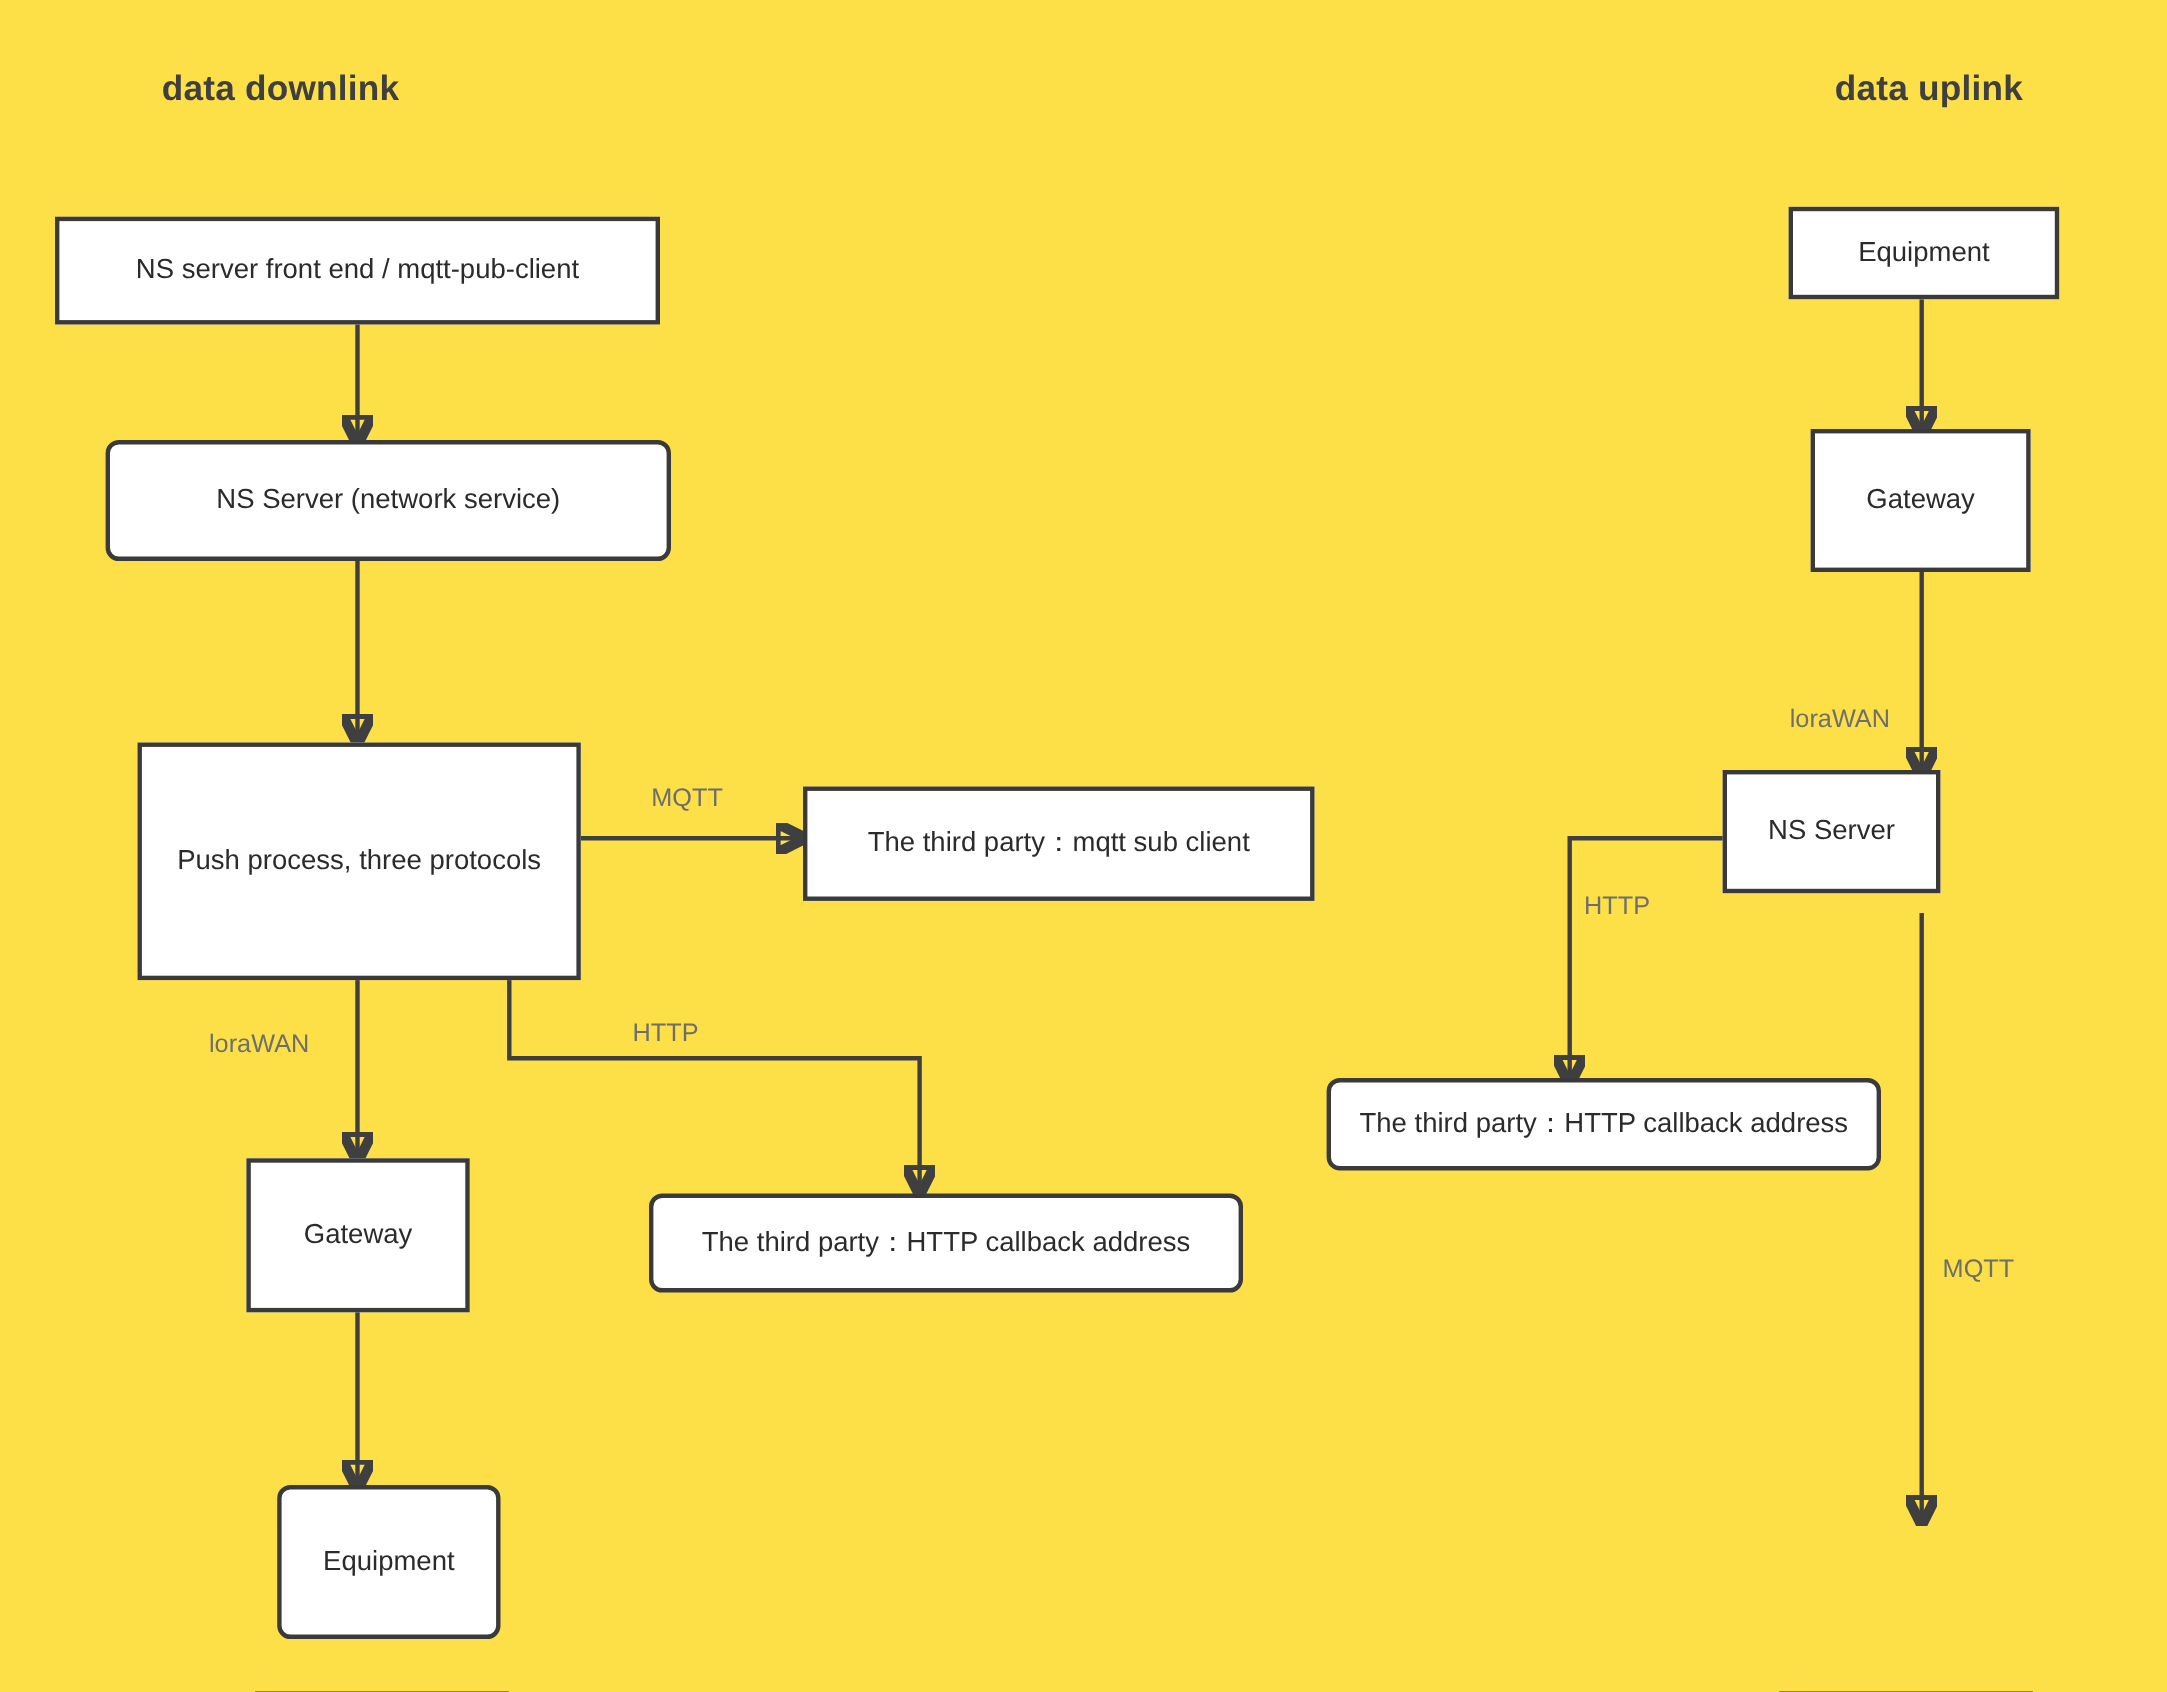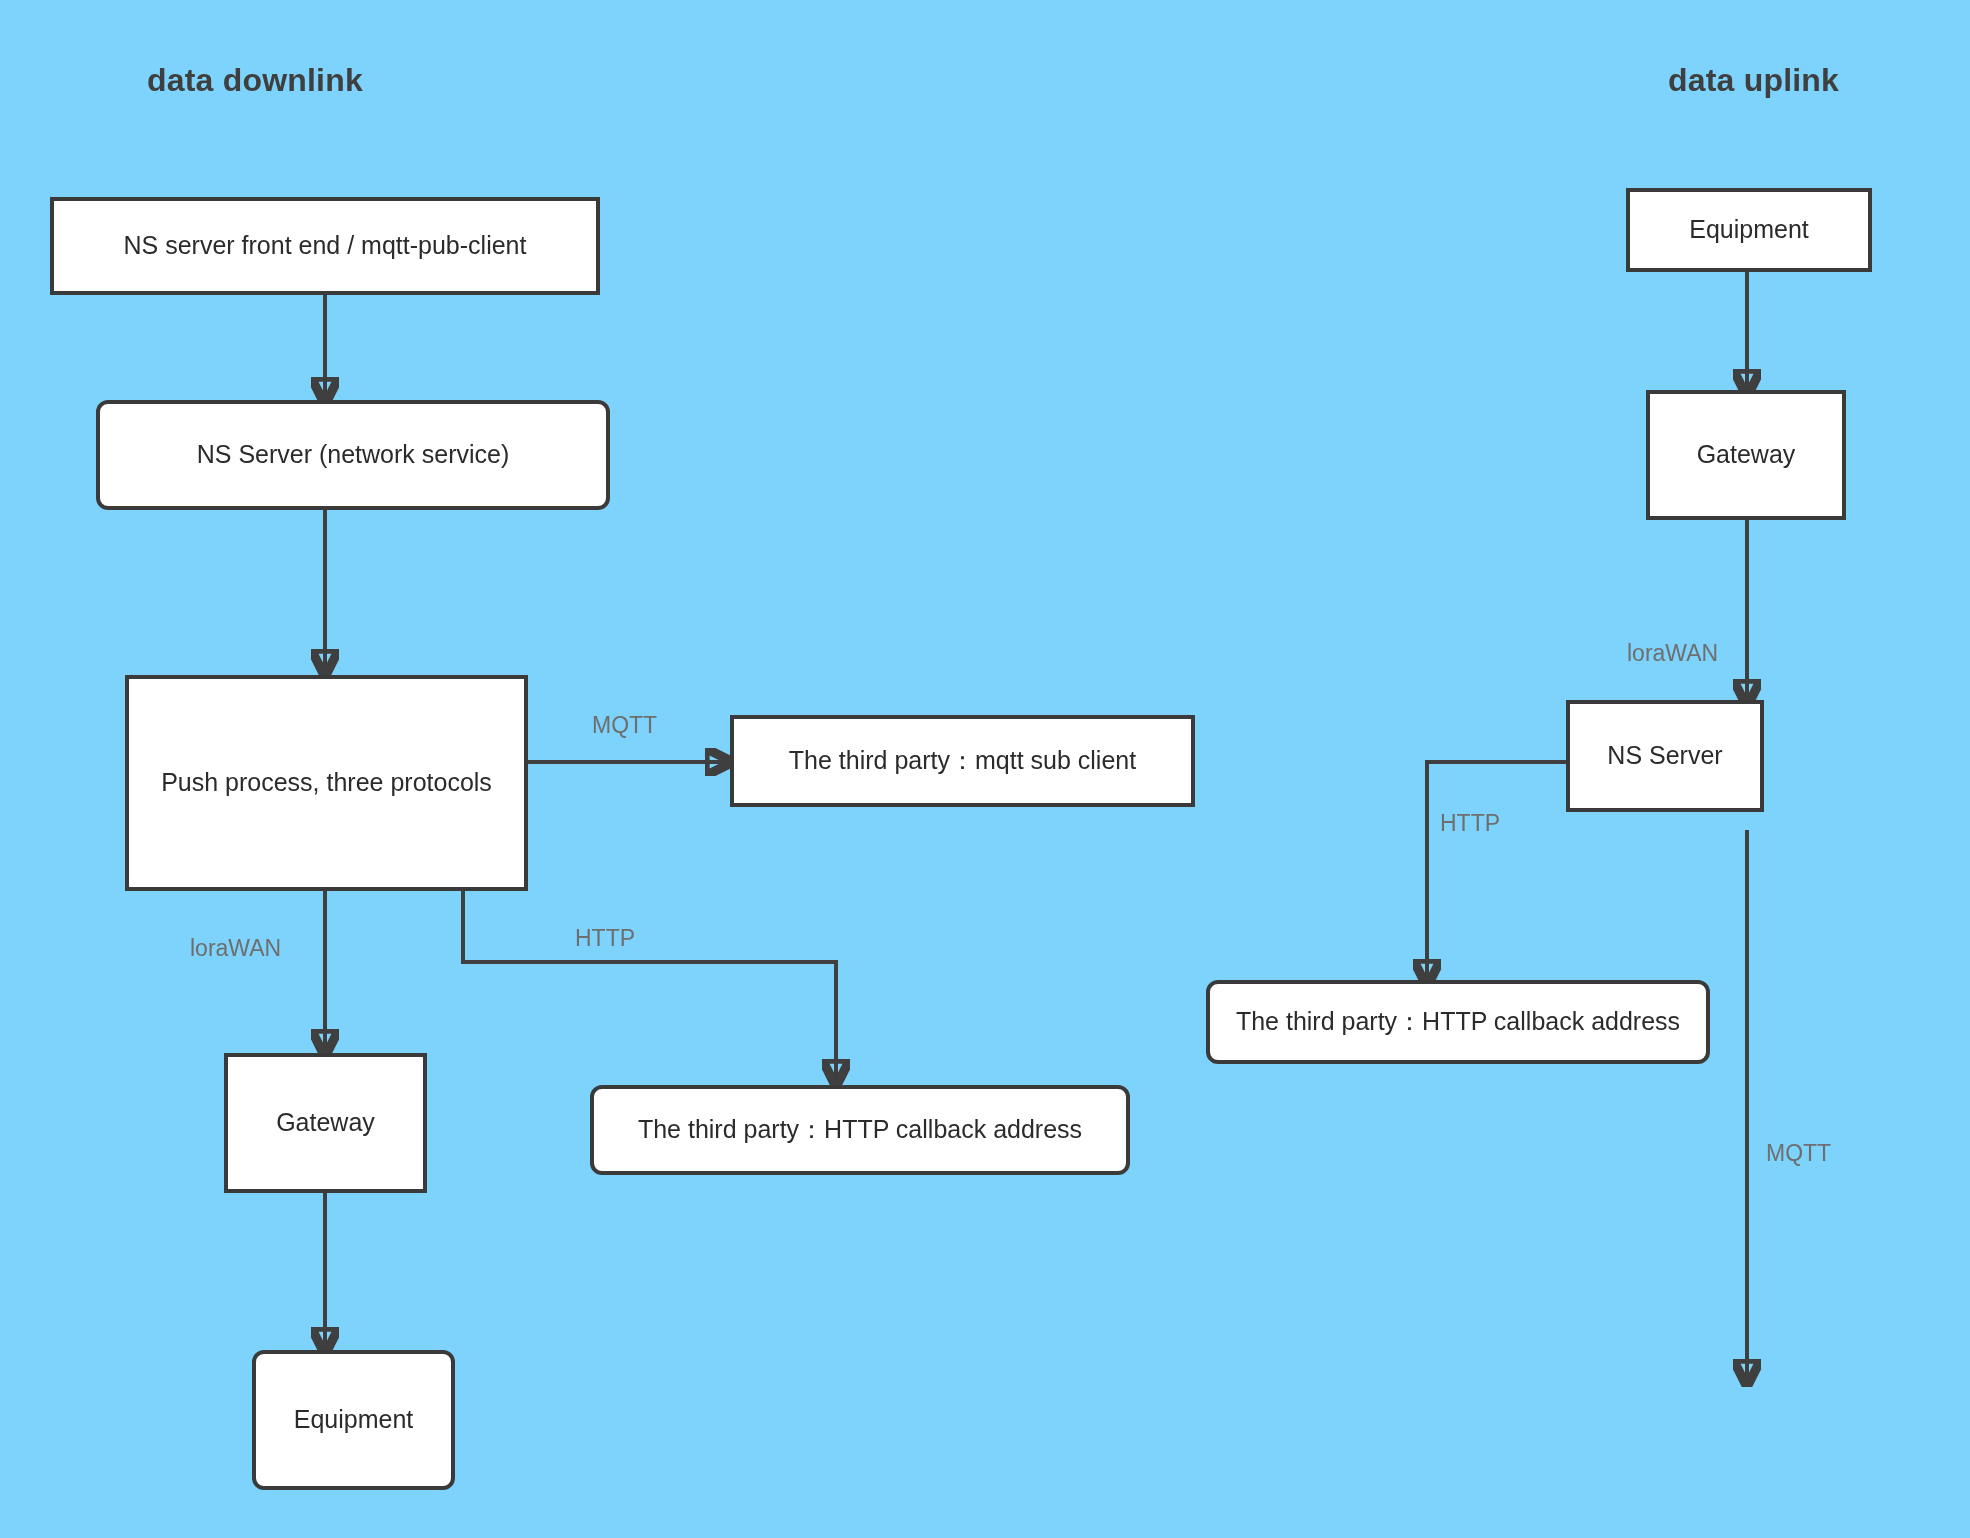--- a/index.html
+++ b/index.html
@@ -4,21 +4,21 @@
 <style>
   html, body {
     margin: 0;
     padding: 0;
     background: #000000;
   }
   #stage {
     position: relative;
     width: 1970px;
     height: 1538px;
-    background: #7dd3fc;
+    background: #fde047;
     overflow: hidden;
     font-family: "Liberation Sans", sans-serif;
   }
   .section-title {
     position: absolute;
     color: #3f3f3f;
     font-weight: bold;
     font-size: 32px;
     letter-spacing: 0.2px;
     white-space: nowrap;
@@ -100,21 +100,21 @@
   <div class="section-title" style="left:147px; top:62px;">data downlink</div>
 
   <div class="section-title" style="left:1637px; top:62px;margin-left:31px;">data uplink</div>
 
   <div class="node" style="left:50px; top:197px; width:550px; height:98px;">NS server front end / mqtt-pub-client</div>
 
   <div class="node rounded" style="left:68px; top:400px; width:514px; height:110px;">NS Server (network service)</div>
 
   <div class="node" style="left:125px; top:675px; width:403px; height:216px;">Push process, three protocols</div>
 
-  <div class="node" style="left:730px; top:715px; width:465px; height:92px;">The third party：mqtt sub client</div>
+  <div class="node" style="left:730px; top:715px; width:465px; height:104px;">The third party：mqtt sub client</div>
 
   <div class="node rounded" style="left:562px; top:1085px; width:540px; height:90px;">The third party：HTTP callback address</div>
 
   <div class="node" style="left:224px; top:1053px; width:203px; height:140px;">Gateway</div>
 
   <div class="node rounded" style="left:224px; top:1350px; width:203px; height:140px;">Equipment</div>
 
   <div class="edge-label" style="left:592px; top:712px;">MQTT</div>
 
   <div class="edge-label" style="left:190px; top:935px;">loraWAN</div>

